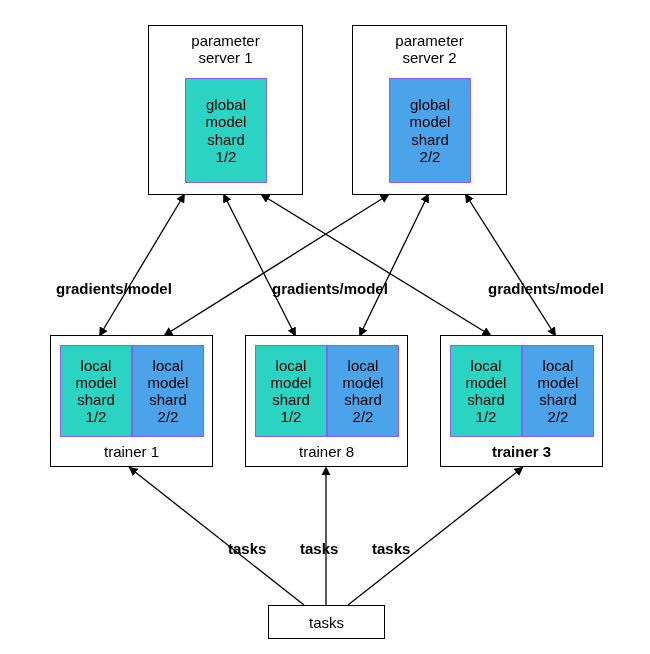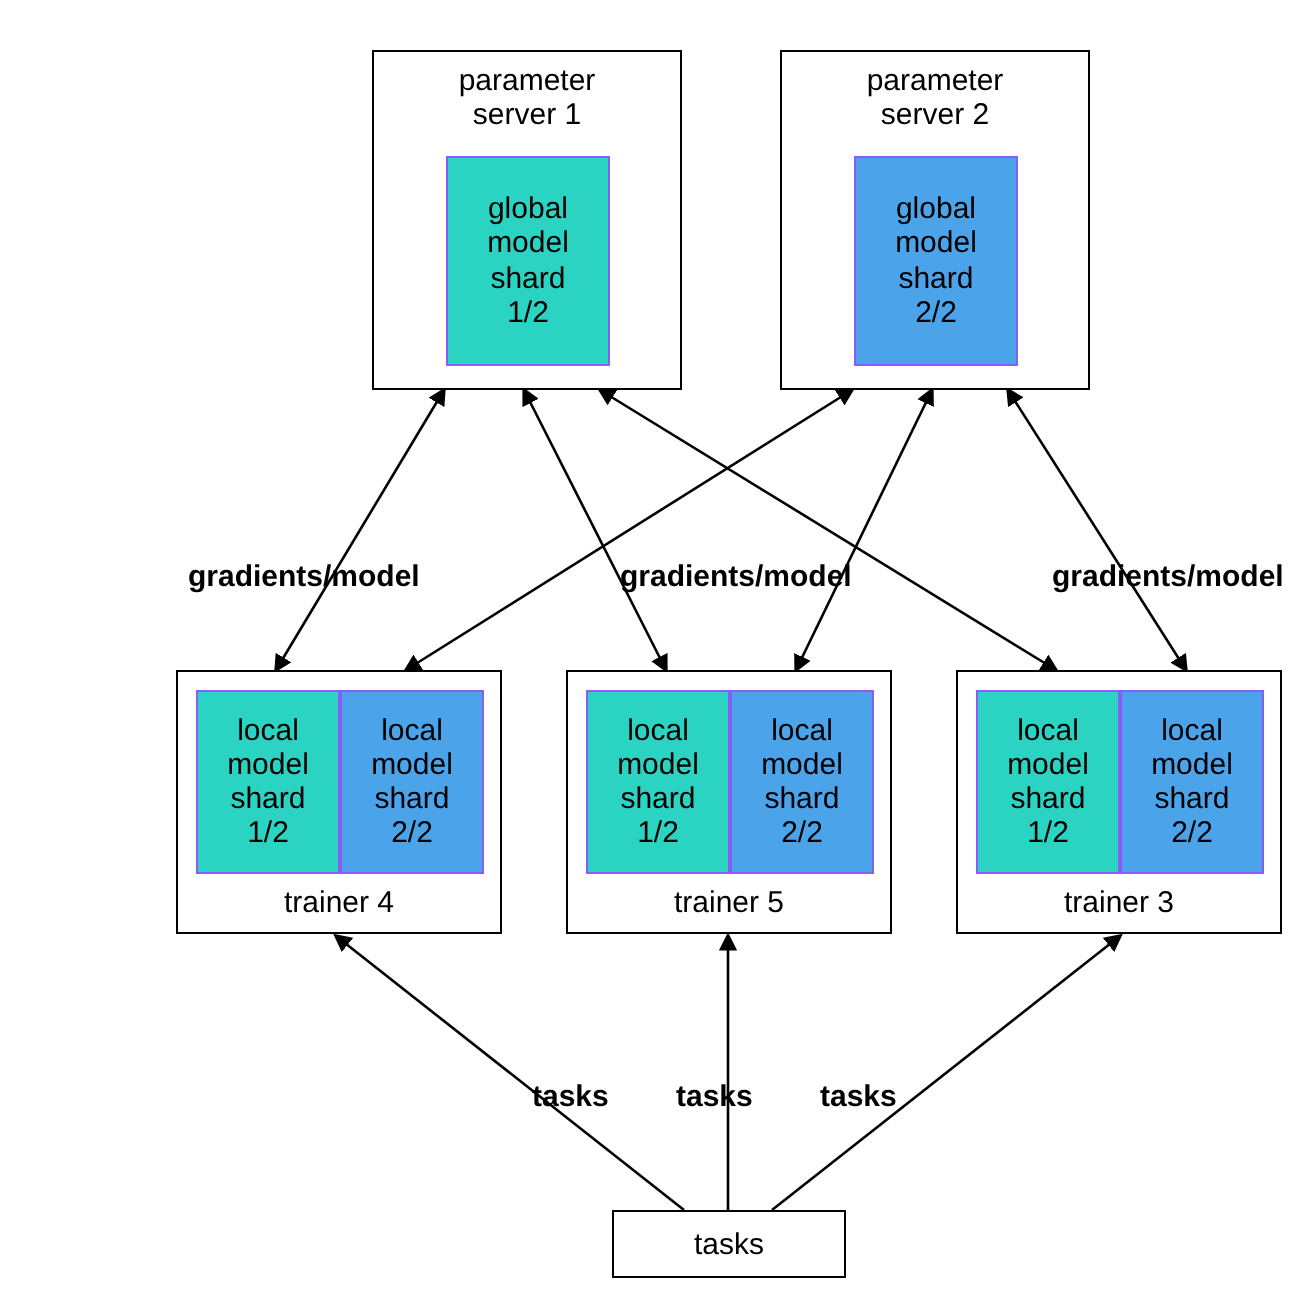--- a/index.html
+++ b/index.html
@@ -6,21 +6,20 @@
     margin: 0;
     font-family: "Helvetica Neue", Helvetica, Arial, sans-serif;
     font-size: 15px;
     color: #000;
     background: #fff;
   }
   .canvas {
     position: relative;
     width: 516px;
     height: 654px;
-    margin-left: 38px;
   }
   .box {
     position: absolute;
     box-sizing: border-box;
     border: 1px solid #000;
     background: #fff;
     text-align: center;
   }
   .shard {
     position: absolute;
@@ -100,45 +99,45 @@
 
   <div class="box" style="left:50px; top:335px; width:163px; height:132px;">
     <div class="shard teal" style="left:9px;  top:9px;  width:72px; height:92px; white-space:pre-line;">local
 model
 shard
 1/2</div>
     <div class="shard blue" style="left:81px; top:9px;  width:72px; height:92px; white-space:pre-line;">local
 model
 shard
 2/2</div>
-    <div class="inner-label" style="position:absolute; left:0; right:0; bottom:6px;">trainer 4</div>
+    <div class="inner-label" style="position:absolute; left:0; right:0; bottom:6px;">trainer 1</div>
   </div>
 
   <div class="box" style="left:245px; top:335px; width:163px; height:132px;">
     <div class="shard teal" style="left:9px;  top:9px;  width:72px; height:92px; white-space:pre-line;">local
 model
 shard
 1/2</div>
     <div class="shard blue" style="left:81px; top:9px;  width:72px; height:92px; white-space:pre-line;">local
 model
 shard
 2/2</div>
-    <div class="inner-label" style="position:absolute; left:0; right:0; bottom:6px;">trainer 5</div>
+    <div class="inner-label" style="position:absolute; left:0; right:0; bottom:6px;">trainer 8</div>
   </div>
 
   <div class="box" style="left:440px; top:335px; width:163px; height:132px;">
     <div class="shard teal" style="left:9px;  top:9px;  width:72px; height:92px; white-space:pre-line;">local
 model
 shard
 1/2</div>
     <div class="shard blue" style="left:81px; top:9px;  width:72px; height:92px; white-space:pre-line;">local
 model
 shard
 2/2</div>
-    <div class="inner-label" style="position:absolute; left:0; right:0; bottom:6px;">trainer 3</div>
+    <div class="inner-label" style="position:absolute; left:0; right:0; bottom:6px;font-weight:bold;">trainer 3</div>
   </div>
 
   <div class="label" style="left:228px; top:540px;">tasks</div>
   <div class="label" style="left:300px; top:540px;">tasks</div>
   <div class="label" style="left:372px; top:540px;">tasks</div>
 
   <div class="box" style="left:268px; top:605px; width:117px; height:34px; display:flex; align-items:center; justify-content:center;">
     <span>tasks</span>
   </div>
 

